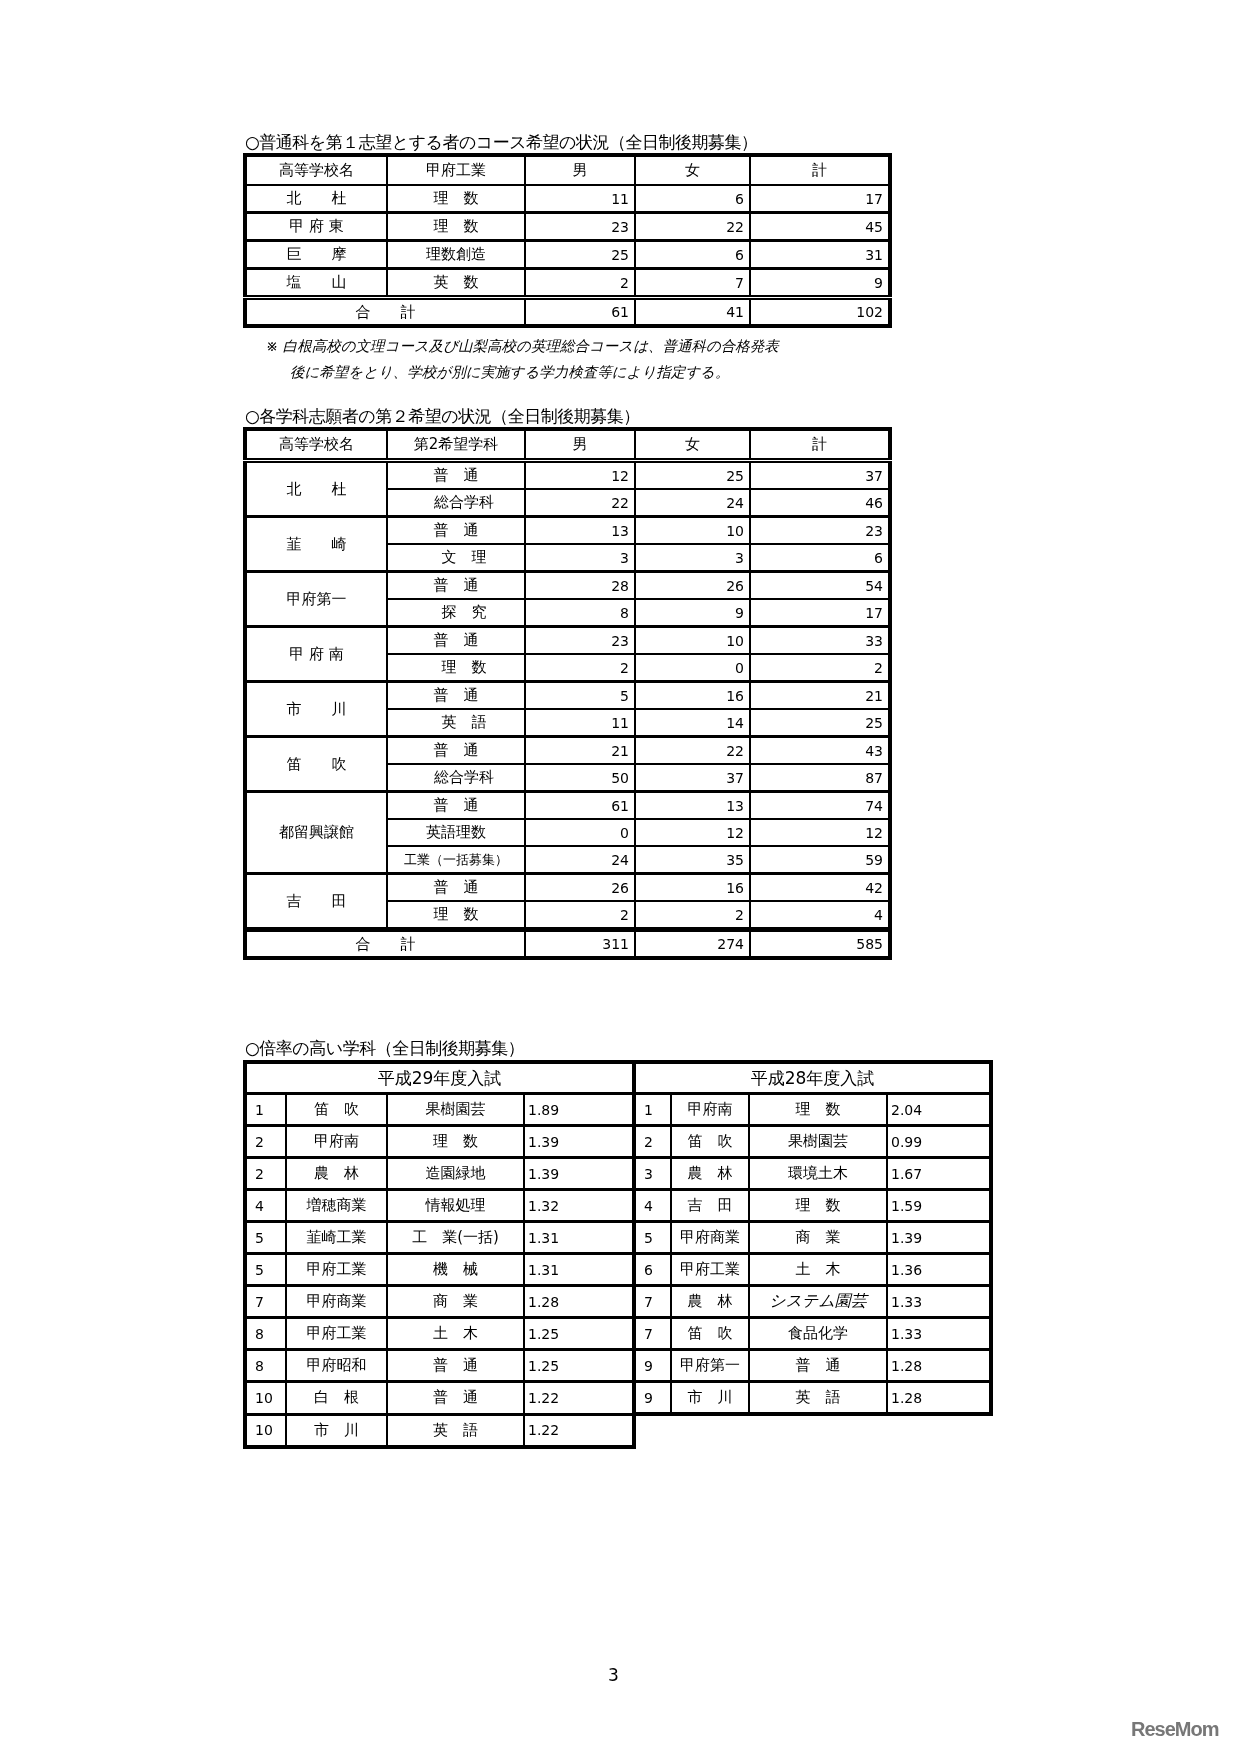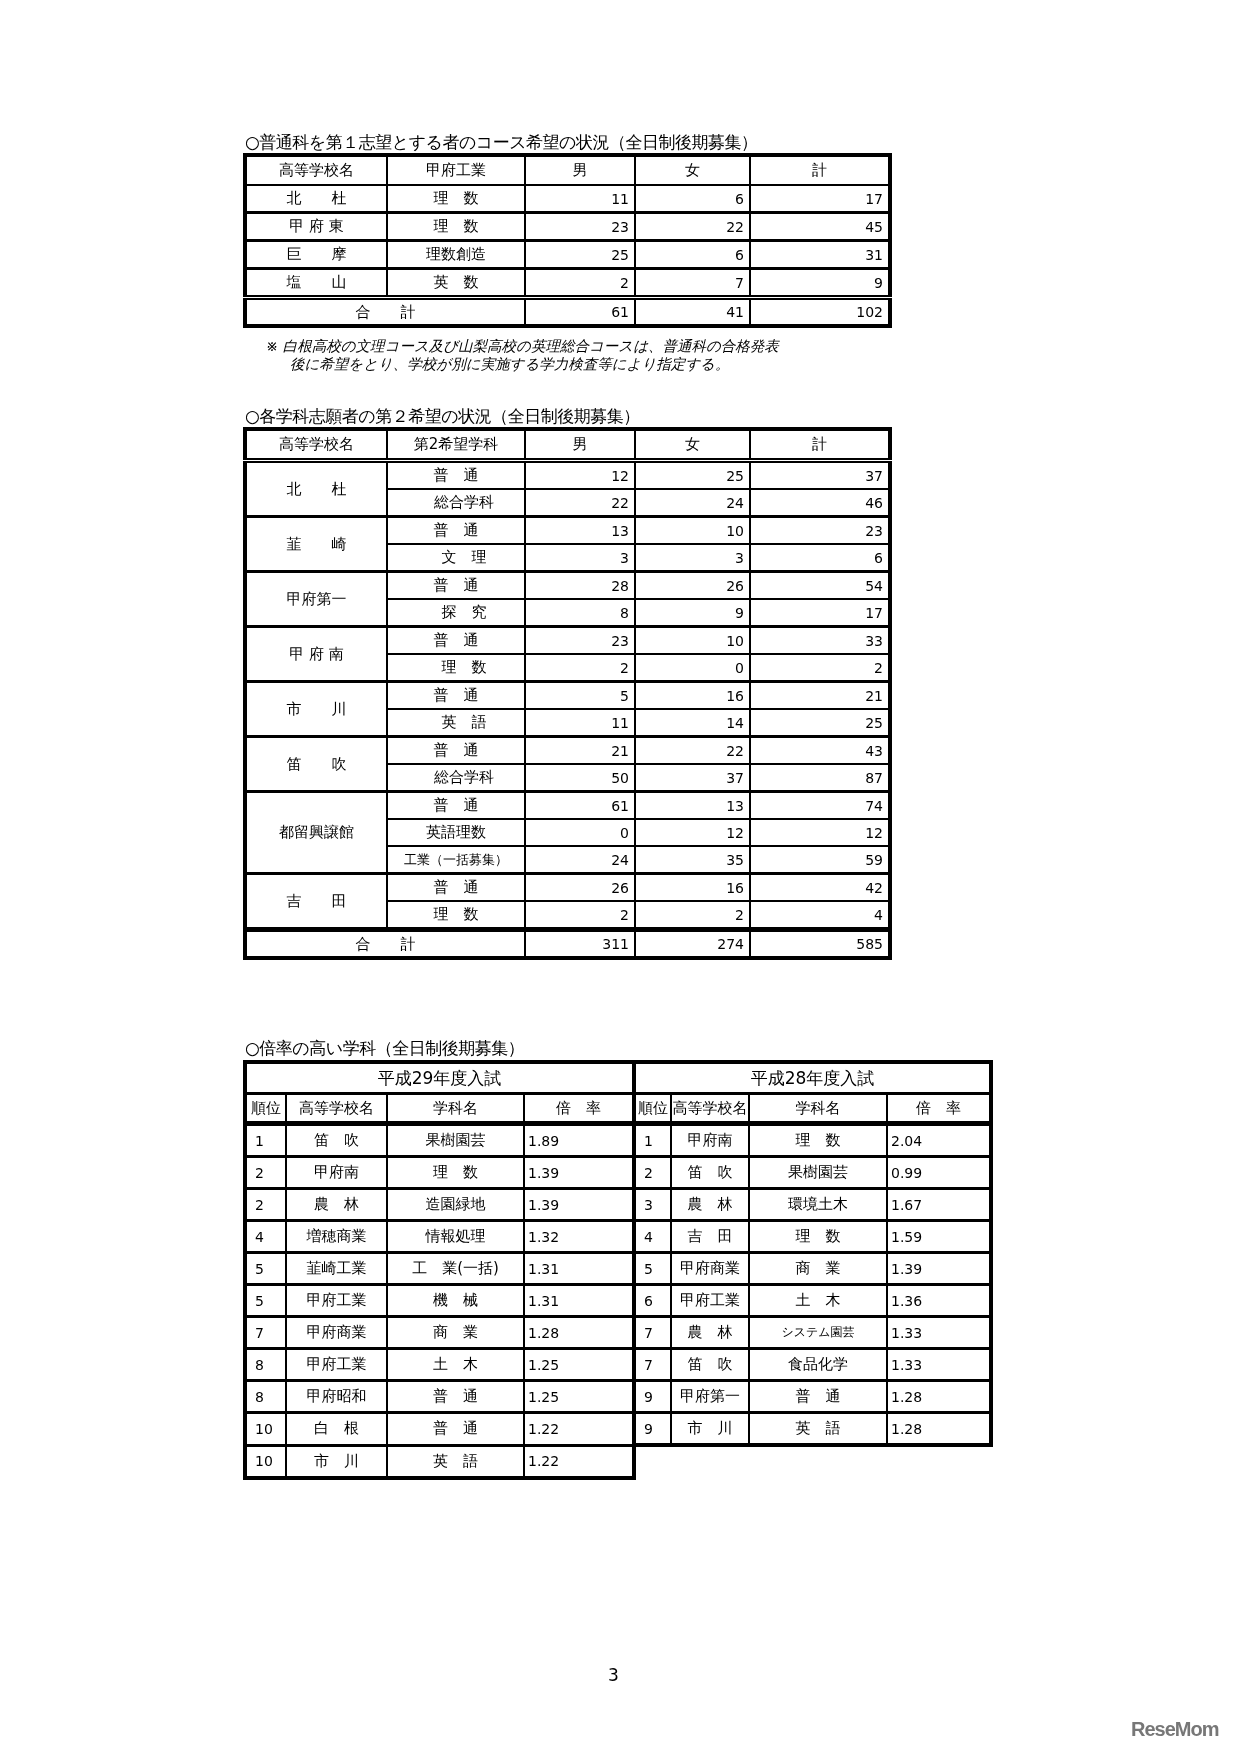--- a/index.html
+++ b/index.html
@@ -107,21 +107,21 @@
   </tr>
   <tr class="tot">
     <td colspan="2" class="ctr">合　　計</td>
     <td class="num">61</td>
     <td class="num">41</td>
     <td class="num">102</td>
   </tr>
 </tbody>
   </table>
 <div class="note" style="top:338px;">※ 白根高校の文理コース及び山梨高校の英理総合コースは、普通科の合格発表</div>
-<div class="note" style="top:356px; left:290px;">後に希望をとり、学校が別に実施する学力検査等により指定する。</div>
+<div class="note" style="top:364px; left:290px;">後に希望をとり、学校が別に実施する学力検査等により指定する。</div>
 
 <div class="title" style="left:245px; top:406px;">○各学科志願者の第２希望の状況（全日制後期募集）</div>
 <table id="t2">
   <colgroup>
       <col style="width:142px">
       <col style="width:138px">
       <col style="width:110px">
       <col style="width:115px">
       <col style="width:140px">
     </colgroup>
@@ -270,30 +270,20 @@
     <col style="width:37px">
       <col style="width:78px">
       <col style="width:138px">
       <col style="width:104px">
   </colgroup>
   <tbody>
       <tr class="year">
     <th colspan="4" style="border-bottom-width:3px;">平成29年度入試</th>
     <th colspan="4" class="edge-r" style="border-left:4px solid #000; border-top:4px solid #000; border-bottom-width:3px;">平成28年度入試</th>
   </tr>
-  <tr class="h">
-    <th>順位</th>
-    <th>高等学校名</th>
-    <th>学科名</th>
-    <th>倍　率</th>
-    <th style="border-left:4px solid #000; padding:0;">順位</th>
-    <th style="padding:0;">高等学校名</th>
-    <th>学科名</th>
-    <th class="edge-r">倍　率</th>
-  </tr>
   <tr class="thick">
     <td class="rank l">1</td>
     <td class="ctr l">笛　吹</td>
     <td class="ctr l">果樹園芸</td>
     <td class="ratio l">1.89</td>
     <td class="rank r sep-l">1</td>
     <td class="ctr r">甲府南</td>
     <td class="ctr r">理　数</td>
     <td class="ratio r edge-r">2.04</td>
   </tr>
@@ -347,21 +337,21 @@
     <td class="ctr r">土　木</td>
     <td class="ratio r edge-r">1.36</td>
   </tr>
   <tr class="thick">
     <td class="rank l">7</td>
     <td class="ctr l">甲府商業</td>
     <td class="ctr l">商　業</td>
     <td class="ratio l">1.28</td>
     <td class="rank r sep-l">7</td>
     <td class="ctr r">農　林</td>
-    <td class="ctr r" style="font-size:12px;">システム園芸</td>
+    <td class="ctr r" style="font-size:16px;font-style:italic;">システム園芸</td>
     <td class="ratio r edge-r">1.33</td>
   </tr>
   <tr class="thick">
     <td class="rank l">8</td>
     <td class="ctr l">甲府工業</td>
     <td class="ctr l">土　木</td>
     <td class="ratio l">1.25</td>
     <td class="rank r sep-l">7</td>
     <td class="ctr r">笛　吹</td>
     <td class="ctr r">食品化学</td>

